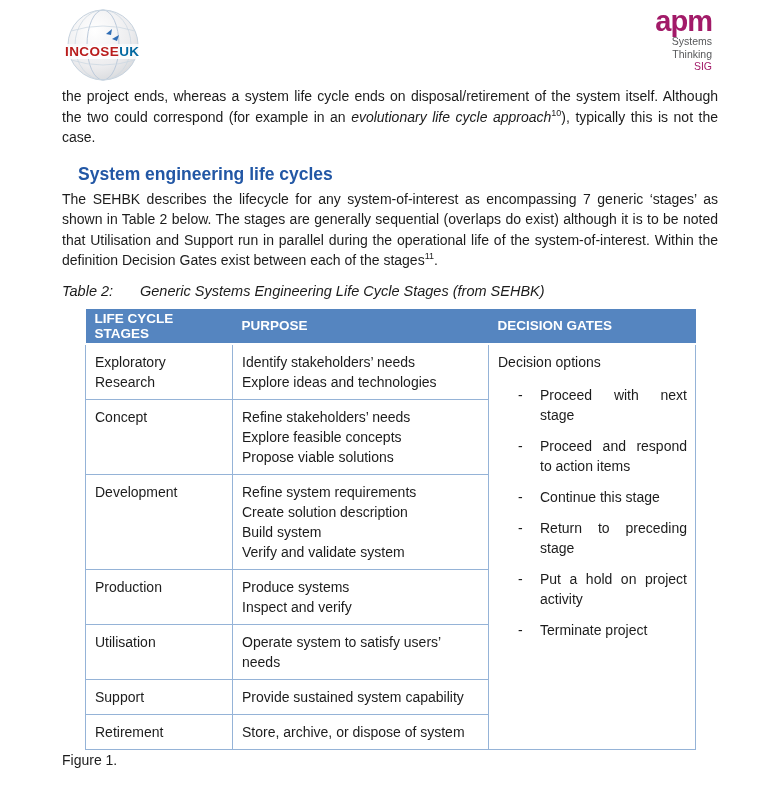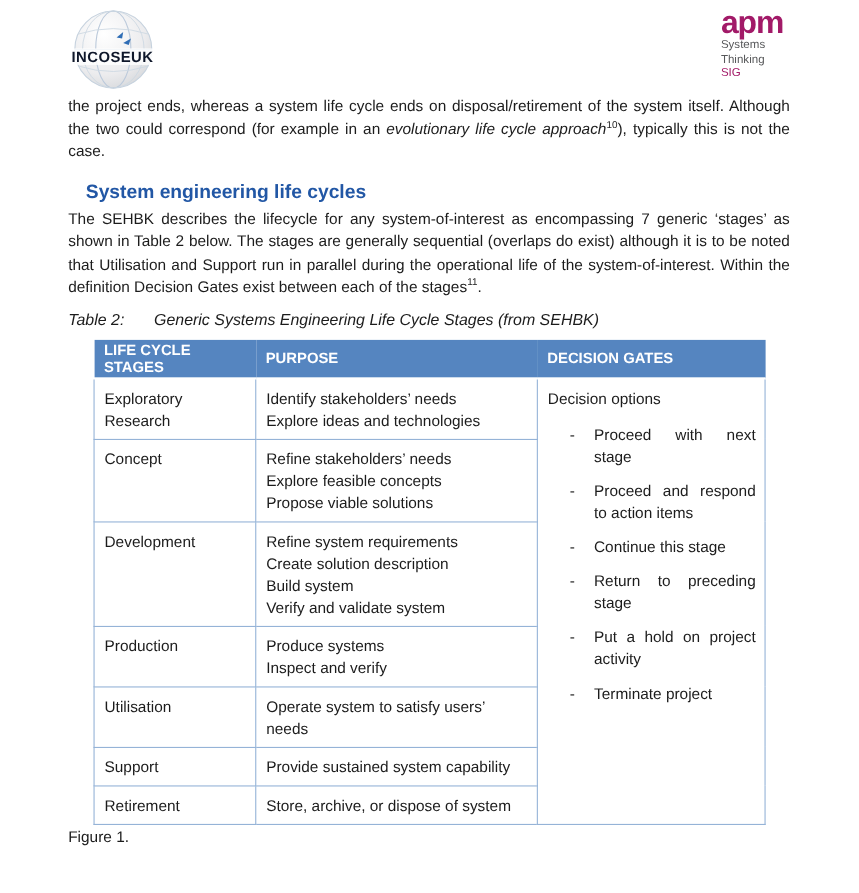--- a/index.html
+++ b/index.html
@@ -17,24 +17,24 @@
 
   
   .masthead { display:flex; justify-content:space-between; align-items:flex-start; height:78px; }
   .incose-logo { position:relative; width:84px; height:74px; }
   .incose-logo svg { position:absolute; left:0; top:0; }
   .incose-wordmark {
     position:absolute; left:1px; top:36px;
     font-weight:bold; font-size:13.5px; letter-spacing:.4px;
     background:rgba(255,255,255,.82); padding:0 2px; line-height:15px;
   }
-  .incose-main { color:#0f172a; }
-  .incose-uk   { color:#0f172a;text-align:right; }
-
-  .apm-logo { margin:0 6px 0 0; text-align:left; }
+  .incose-main { color:#b91c1c; }
+  .incose-uk   { color:#0369a1;text-align:right; }
+
+  .apm-logo { margin:0 6px 0 0; text-align:right; }
   .apm-brand { color:#a21a68; font-size:29px; font-weight:bold; letter-spacing:-1px; line-height:27px; }
   .apm-line  { font-size:10.5px; color:#57585a; line-height:12.5px; }
   .apm-sig   { font-size:10.5px; color:#a21a68; line-height:12.5px; }
 
   
   p.body-text { font-size:14px; line-height:20.5px; margin:0; }
   .justified { text-align:justify; }
   .intro { margin-top:8px; }
   sup.fnote { font-size:9px; line-height:0; vertical-align:super; }
 

